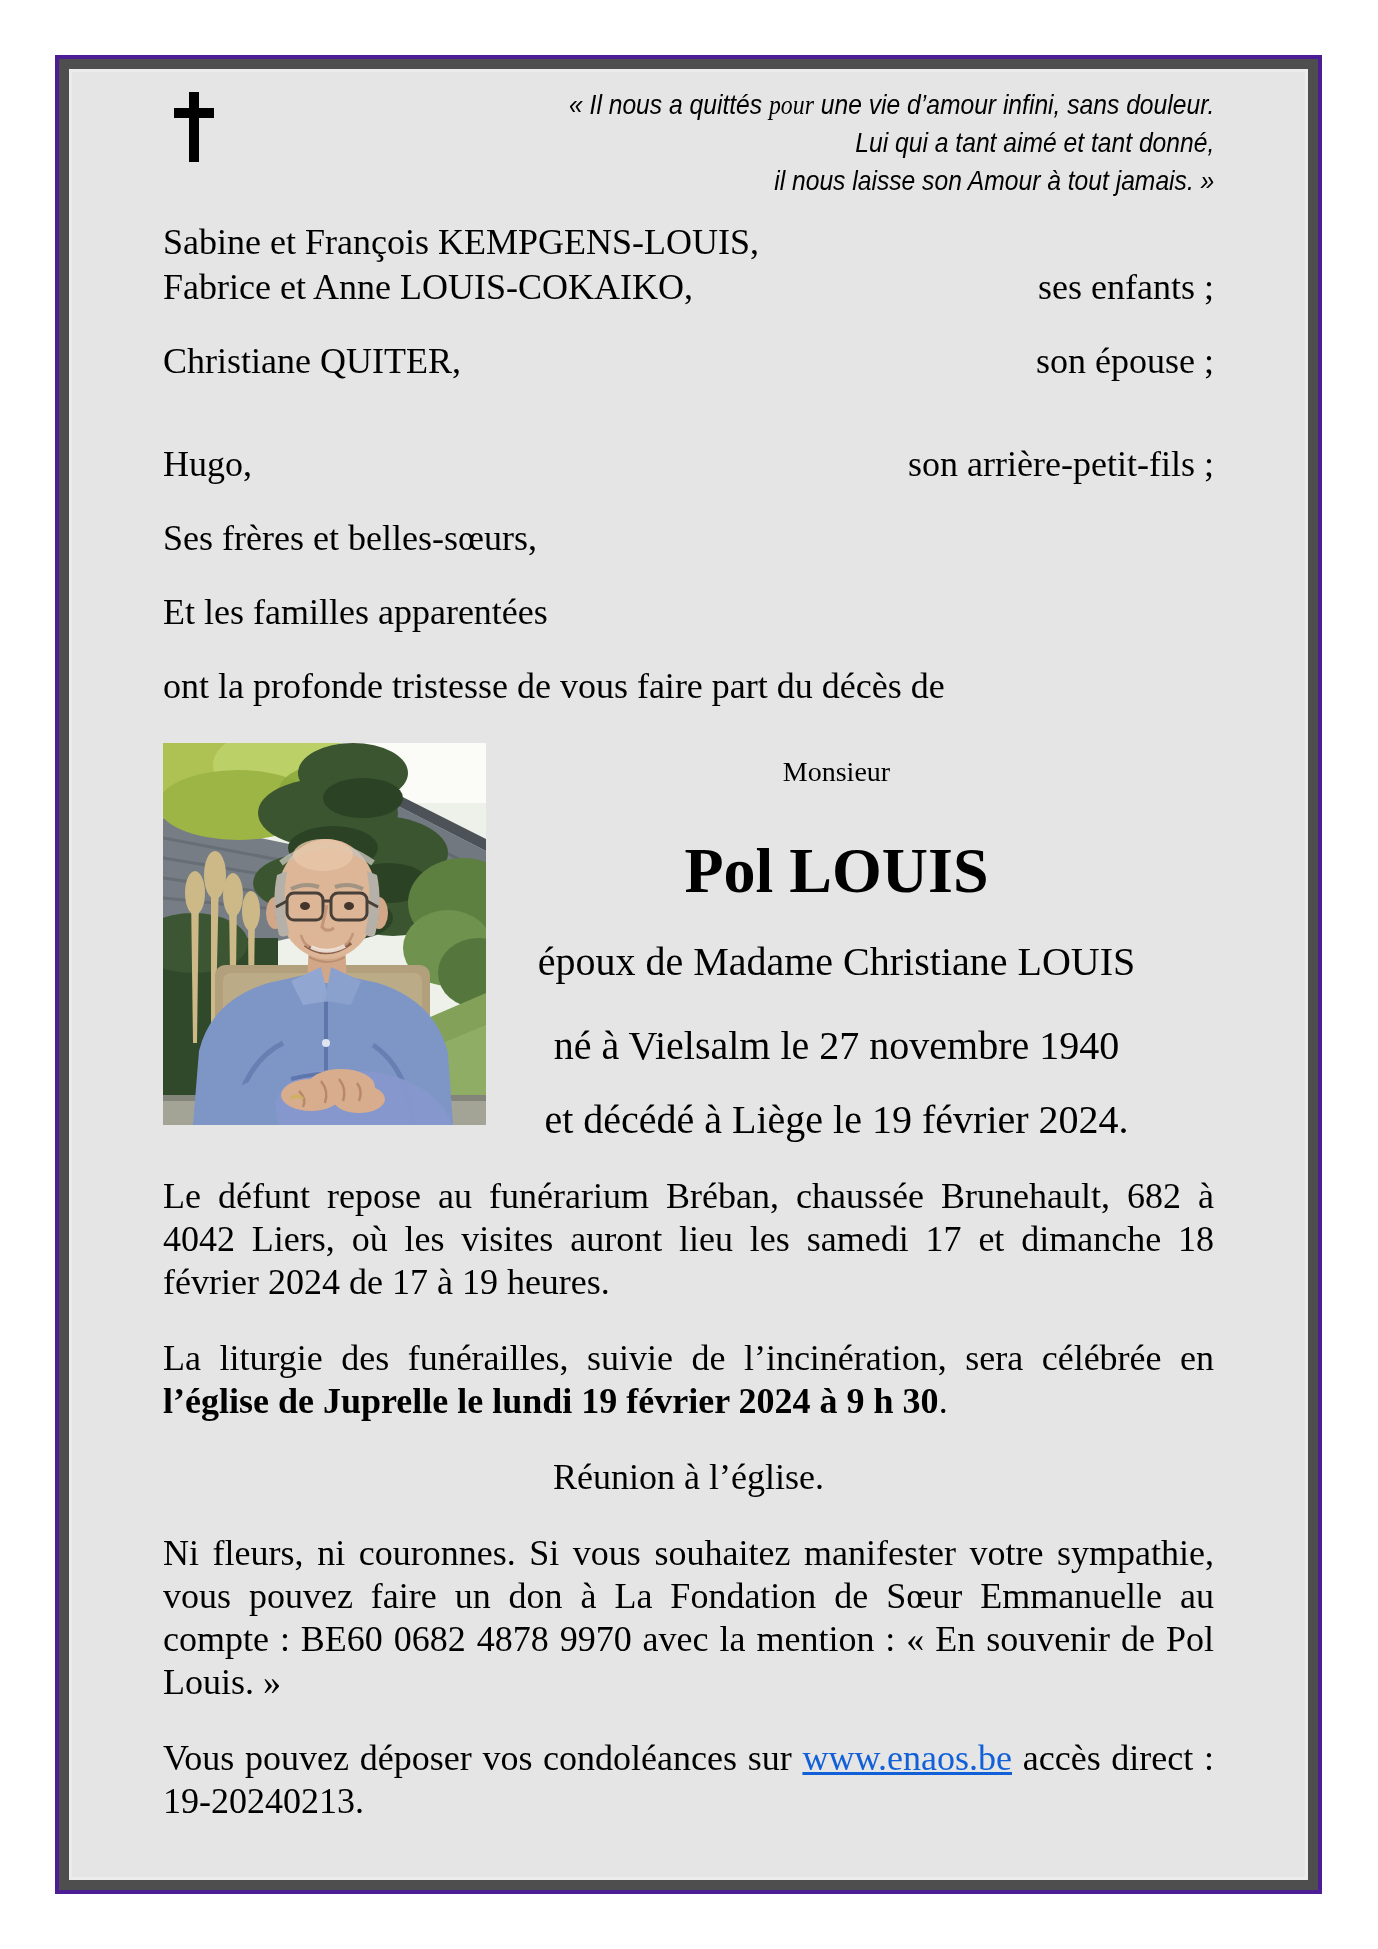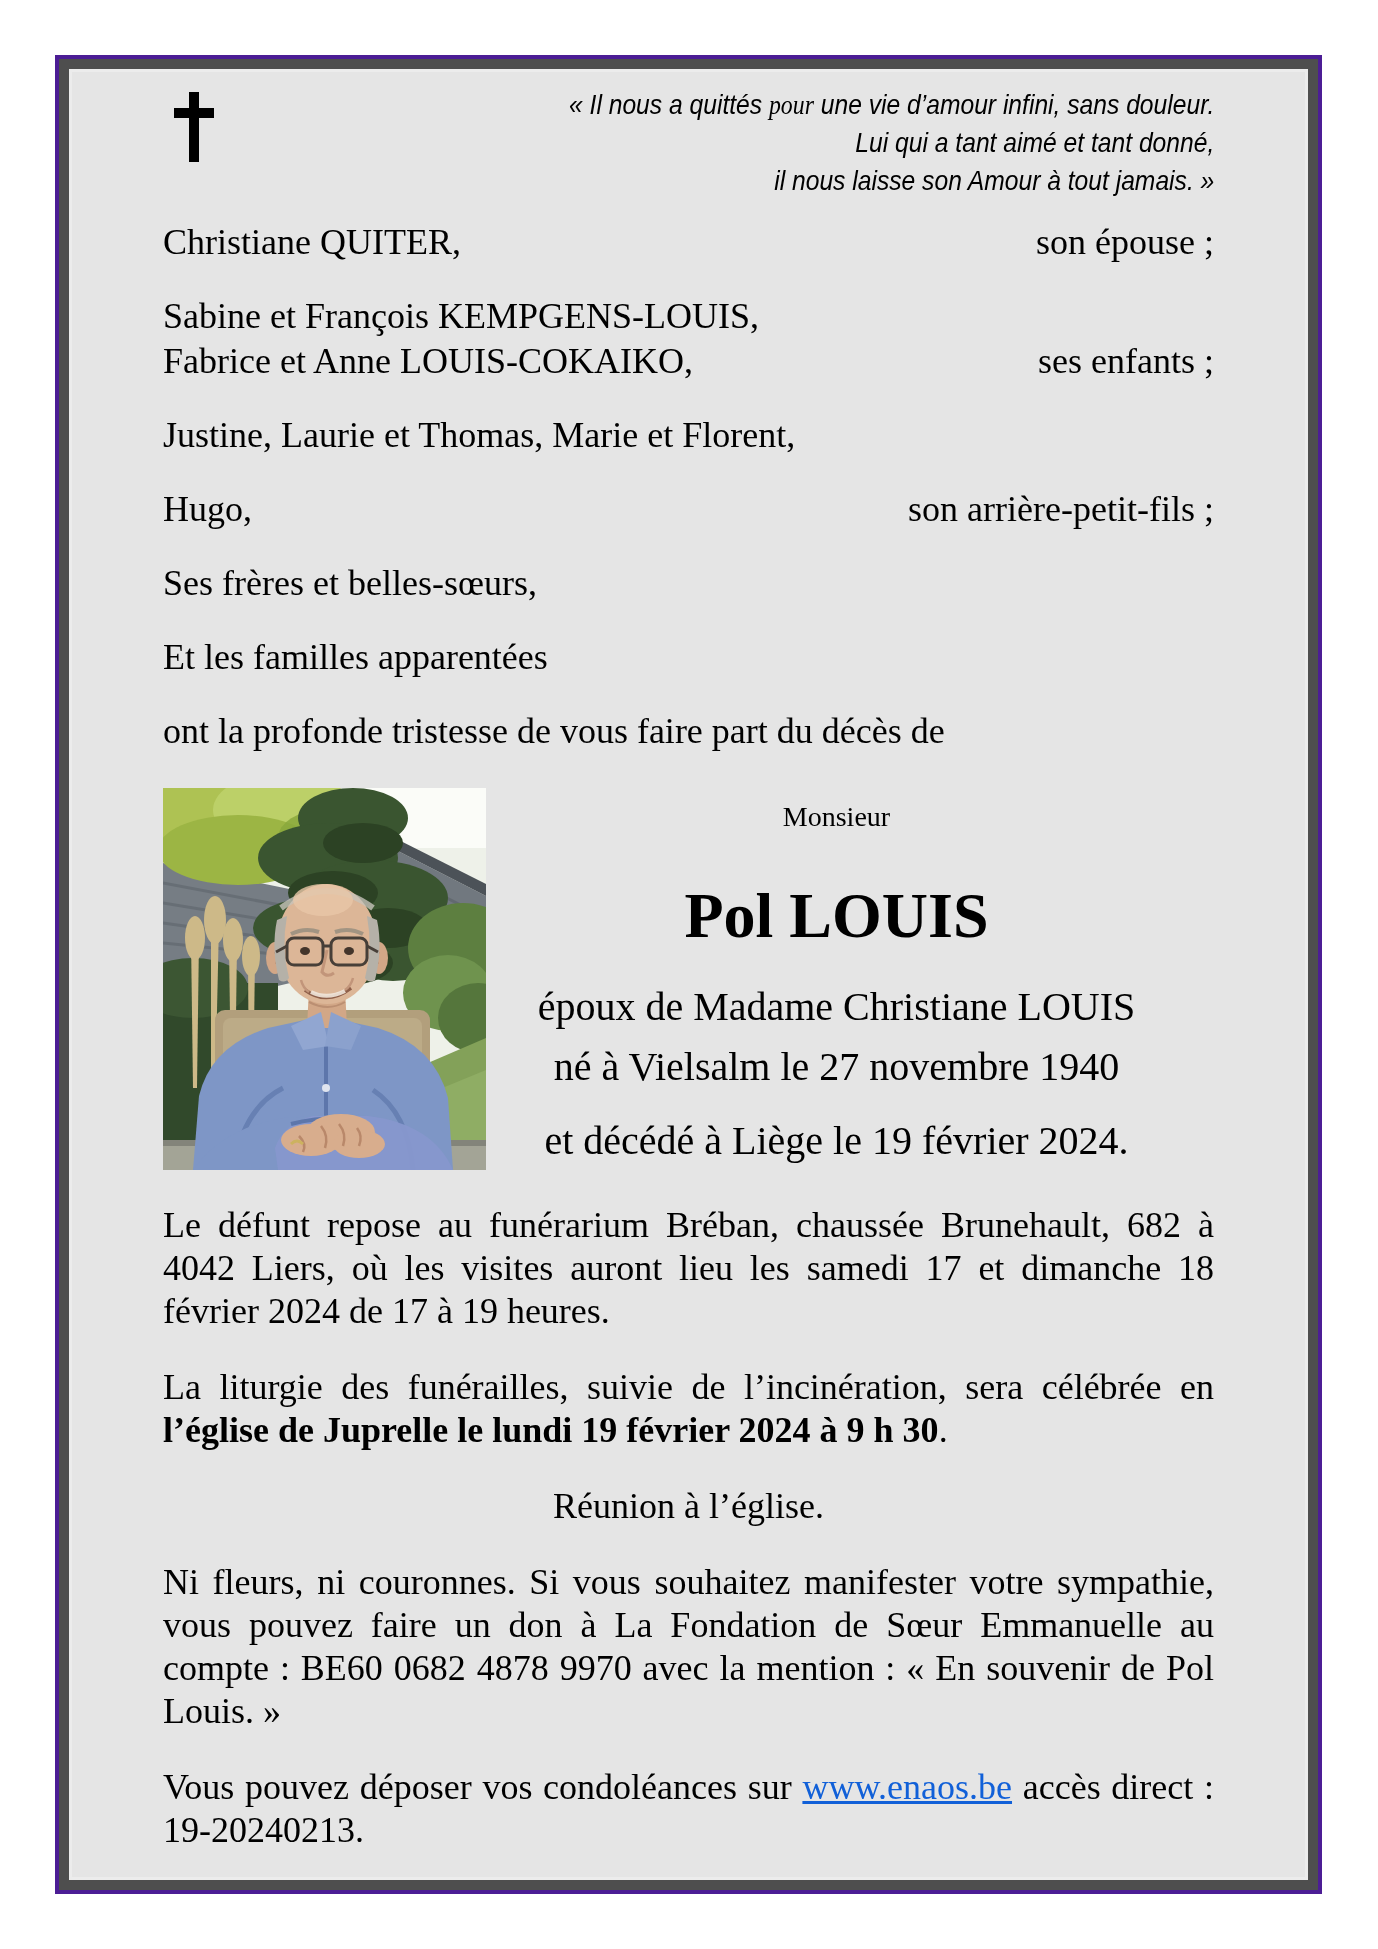--- a/index.html
+++ b/index.html
@@ -40,21 +40,21 @@
   .f-rel{white-space:nowrap;}
   .announce{margin:0;line-height:45px;}
   
   .hero{display:flex;margin-top:34px;}
   .photo{flex:0 0 323px;width:323px;height:382px;overflow:hidden;}
   .photo svg{display:block;width:100%;height:100%;}
   .hero-text{flex:1;text-align:center;padding:0 45px 0 18px;}
   .h-title{font-size:28px;line-height:42px;margin-top:8px;}
   .h-name{font-size:64px;line-height:68px;font-weight:bold;margin:44px 0 0 0;}
   .h-spouse{font-size:40px;line-height:42px;margin-top:36px;}
-  .h-birth{font-size:40px;line-height:42px;margin-top:18px;}
+  .h-birth{font-size:40px;line-height:42px;margin-top:42px;}
   .h-death{font-size:40px;line-height:42px;margin-top:32px;}
   
   .paras{margin-top:34px;font-size:36px;}
   .paras p{margin:0 0 33px 0;line-height:43px;}
   .just{text-align:justify;}
   .center{text-align:center;}
   .link{color:#1160D8;text-decoration:underline;cursor:pointer;}
   b,strong{font-weight:bold;}
 </style>
 </head>
@@ -74,35 +74,32 @@
         <div class="quote">
           <div class="q-line"><span>«&nbsp;Il nous a quittés </span><span class="q-serif">pour</span><span> une vie d’amour infini, sans douleur.</span></div>
           <div class="q-line">Lui qui a tant aimé et tant donné,</div>
           <div class="q-line">il nous laisse son Amour à tout jamais.&nbsp;»</div>
         </div>
       </div>
 
       <div class="family">
         <div class="f-row">
           <div class="f-names">
-            <div>Christiane QUITER,</div>
-          </div>
-          <div class="f-rel">son épouse&nbsp;;</div>
-        </div>
-        <div class="f-row">
-          <div class="f-names">
             <div>Sabine et François KEMPGENS-LOUIS,</div>
             <div>Fabrice et Anne LOUIS-COKAIKO,</div>
           </div>
           <div class="f-rel">ses enfants&nbsp;;</div>
         </div>
         <div class="f-row">
           <div class="f-names">
-            <div>Justine, Laurie et Thomas, Marie et Florent,</div>
-          </div>
+            <div>Christiane QUITER,</div>
+          </div>
+          <div class="f-rel">son épouse&nbsp;;</div>
+        </div>
+        <div class="f-row">
         </div>
         <div class="f-row">
           <div class="f-names">
             <div>Hugo,</div>
           </div>
           <div class="f-rel">son arrière-petit-fils&nbsp;;</div>
         </div>
         <div class="f-row">
           <div class="f-names">
             <div>Ses frères et belles-sœurs,</div>

